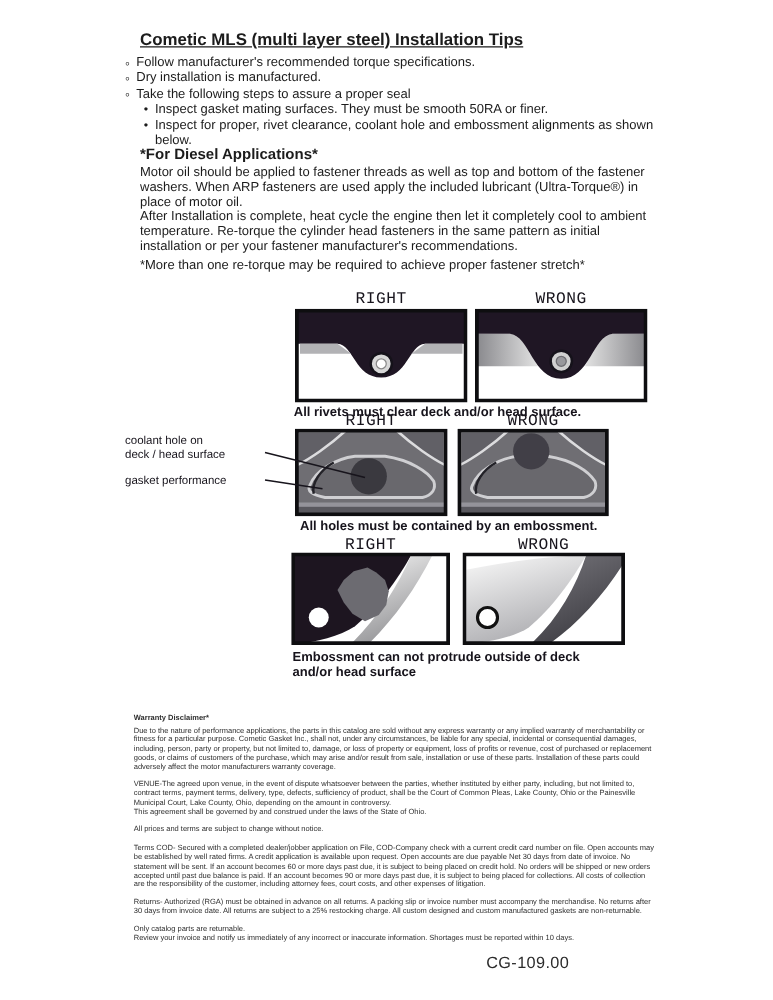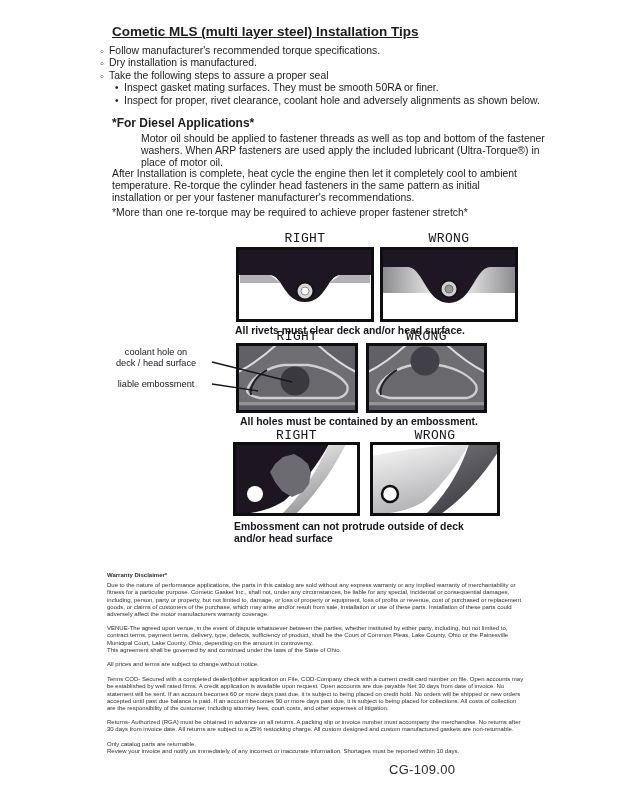--- a/index.html
+++ b/index.html
@@ -10,29 +10,29 @@
   #title{left:112px;top:24px;font-size:13.5px;font-weight:bold;text-decoration:underline;}
 
   #bullets{left:100px;top:45px;width:450px;font-size:10.4px;line-height:12.4px;}
   .bullet-row{display:flex;align-items:flex-start;}
   .bullet-row.sub{padding-left:15px;}
   .marker{width:9px;flex:0 0 9px;font-size:10px;}
   .marker.open{font-size:11px;line-height:12px;}
 
   #diesel-heading{left:112px;top:116px;font-size:12px;font-weight:bold;}
   .para{left:112px;width:414px;font-size:10.4px;line-height:12.2px;}
-  #para1{top:133px;margin-left:29px;}
+  #para1{top:133px;}
   #para2{top:168px;}
   #note{top:207px;}
 
   .dg-header{font-size:13px;font-weight:500;letter-spacing:.4px;text-align:center;color:#17141c;font-family:Liberation Mono, monospace;}
   .dg-caption{font-size:10.4px;font-weight:600;line-height:12px;color:#17141c;}
   .panel{display:block;}
 
-  .d2-label{font-size:9.2px;line-height:10.6px;text-align:center;color:#17141c;}
+  .d2-label{font-size:9.2px;line-height:10.6px;text-align:left;color:#17141c;}
   #d2-label-coolant{left:100px;top:347px;width:112px;}
   #d2-label-emboss{left:100px;top:379px;width:112px;}
 
   #legal{left:107px;top:572px;width:419px;font-size:6px;line-height:7.2px;color:#2e2e2e;}
   #legal .lh{font-weight:bold;margin-bottom:3px;}
   #legal p{margin:0 0 7px 0;white-space:pre-line;}
   #legal p.gap{margin-bottom:8px;}
 
   #footer{left:389px;top:762px;font-size:13px;color:#2b2b2b;letter-spacing:.3px;}
 </style>
@@ -55,21 +55,21 @@
     <div class="bullet-row">
       <span class="marker open">◦</span>
       <span>Take the following steps to assure a proper seal</span>
     </div>
     <div class="bullet-row sub">
       <span class="marker">•</span>
       <span>Inspect gasket mating surfaces.  They must be smooth 50RA or finer.</span>
     </div>
     <div class="bullet-row sub">
       <span class="marker">•</span>
-      <span>Inspect for proper, rivet clearance, coolant hole and adversely alignments as shown below.</span>
+      <span>Inspect for proper, rivet clearance, coolant hole and embossment alignments as shown below.</span>
     </div>
   </div>
 
   <div class="abs" id="diesel-heading">*For Diesel Applications*</div>
   <div class="abs para" id="para1">Motor oil should be applied to fastener threads as well as top and bottom of the fastener washers. When ARP fasteners are used apply the included lubricant (Ultra-Torque®) in place of motor oil.</div>
   <div class="abs para" id="note">*More than one re-torque may be required to achieve proper fastener stretch*</div>
   <div class="abs para" id="para2">After Installation is complete, heat cycle the engine then let it completely cool to ambient temperature. Re-torque the cylinder head fasteners in the same pattern as initial installation or per your fastener manufacturer's recommendations.</div>
 
   <div class="abs dg-header" style="left:236px;top:231px;width:138px;">RIGHT</div>
   <div class="abs dg-header" style="left:380px;top:231px;width:138px;">WRONG</div>
@@ -104,21 +104,21 @@
     <rect x="1.5" y="1.5" width="135" height="72" fill="none" stroke="#0e0e10" stroke-width="3"></rect>
   </svg>
 
   <div class="abs dg-caption" style="left:235px;top:325px;">All rivets must clear deck and/or head surface.</div>
 
   <div class="abs dg-header" style="left:236px;top:329px;width:122px;">RIGHT</div>
   <div class="abs dg-header" style="left:366px;top:329px;width:121px;">WRONG</div>
 
   <div class="abs d2-label" id="d2-label-coolant" style="white-space:pre-line;">coolant hole on
 deck / head surface</div>
-  <div class="abs d2-label" id="d2-label-emboss">liable embossment</div>
+  <div class="abs d2-label" id="d2-label-emboss">gasket performance</div>
 
   <svg class="abs panel" style="left:236px;top:343px;" width="122" height="70" viewBox="0 0 122 70">
     <rect x="0" y="0" width="122" height="70" fill="#6f6e73"></rect>
     <rect x="2" y="59" width="118" height="3.5" fill="#94939a"></rect>
     <rect x="2" y="62.5" width="118" height="6" fill="#59585e"></rect>
     <path d="M2,2 H40 C28,13 12,24 2,29 Z" fill="#616066" stroke="#dcdcde" stroke-width="2"></path>
     <path d="M120,2 H82 C94,13 110,24 120,29 Z" fill="#616066" stroke="#dcdcde" stroke-width="2"></path>
     <path d="M12,45 C16,34 32,24 48,22 L72,22 C92,25 106,34 111,42 C113,48 110,53 102,55 L24,55 C14,53 9,50 12,45 Z" fill="rgba(0,0,0,0.05)" stroke="#cfcfd2" stroke-width="2.3"></path>
     <path d="M15,52 C13,44 20,33 31,27" stroke="#232228" stroke-width="2" fill="none"></path>
     <circle cx="59" cy="38" r="14.5" fill="#3a393f"></circle>

